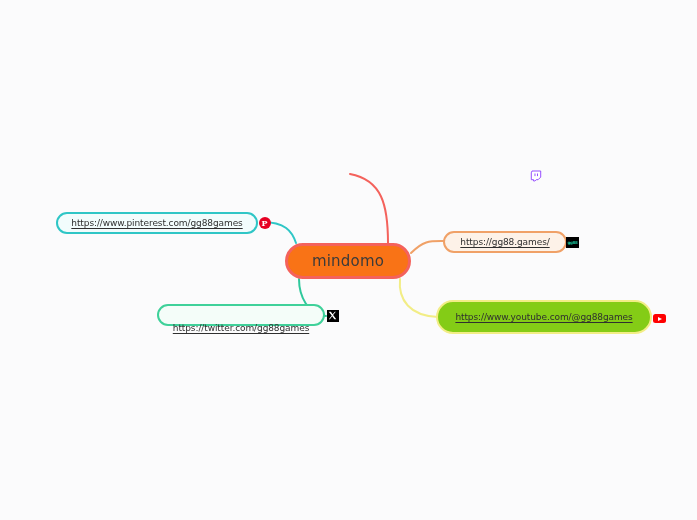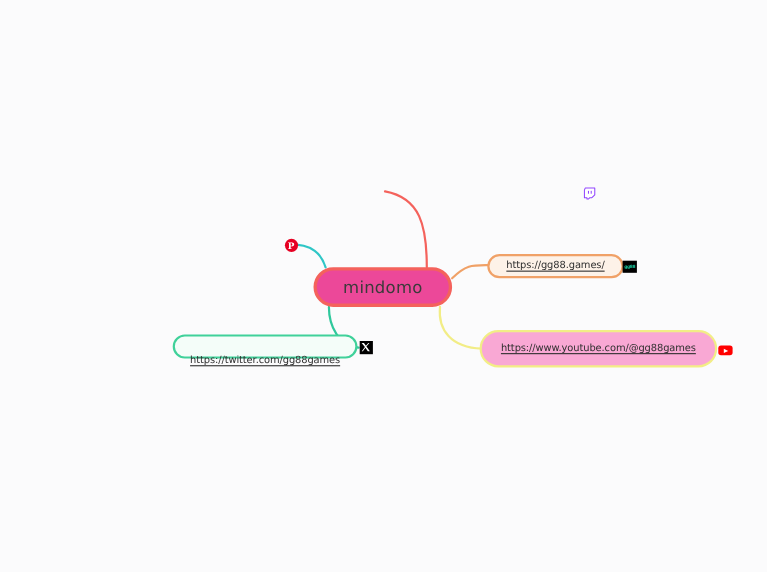--- a/index.html
+++ b/index.html
@@ -48,21 +48,21 @@
   }
 
   
   #node-root {
     left: 285px;
     top: 243px;
     width: 126px;
     height: 36px;
     border-color: #f4625c;
     border-width: 3px;
-    background: #ec4899;
+    background: #f97316;
     border-radius: 18px;
   }
   #node-root .root-label {
     font-size: 15px;
     color: #3b3b3b;
     letter-spacing: 0.2px;
   }
 
   
   #node-twitch {
@@ -108,21 +108,21 @@
   }
   #node-twitter .node-label { font-size: 9px; color: #2f2f2f; margin-top: 26px; }
 
   
   #node-youtube {
     left: 436px;
     top: 300px;
     width: 216px;
     height: 34px;
     border-color: #f2ed86;
-    background: #f9a8d4;
+    background: #84cc16;
     border-radius: 17px;
     padding: 0 9px;
   }
   #node-youtube .node-label { font-size: 9px; color: #2f2f2f; }
 
   
   .favicon {
     position: absolute;
     width: 13px;
     height: 13px;
@@ -207,20 +207,23 @@
   </div>
 
   <div class="favicon" id="icon-twitch">
     <svg width="12" height="12" viewBox="0 0 24 24" xmlns="http://www.w3.org/2000/svg">
       <path d="M4 2 L2.6 5.6 L2.6 19.4 L7.2 19.4 L7.2 22 L9.8 22 L12.4 19.4 L16.2 19.4 L21.4 14.2 L21.4 2 Z" fill="#ffffff" stroke="#9146ff" stroke-width="1.9" stroke-linejoin="round"></path>
       <rect x="9" y="7" width="1.9" height="5.2" fill="#9146ff"></rect>
       <rect x="14" y="7" width="1.9" height="5.2" fill="#9146ff"></rect>
     </svg>
   </div>
 
+  <div class="node" id="node-pinterest">
+    <span class="node-label">https://www.pinterest.com/gg88games</span>
+  </div>
   <div class="favicon" id="icon-pinterest">
     <span class="fav-pinterest">P</span>
   </div>
 
   <div class="node" id="node-gg88">
     <span class="node-label">https://gg88.games/</span>
   </div>
   <div class="favicon" id="icon-gg88">
     <span class="fav-gg88">gg88</span>
   </div>

